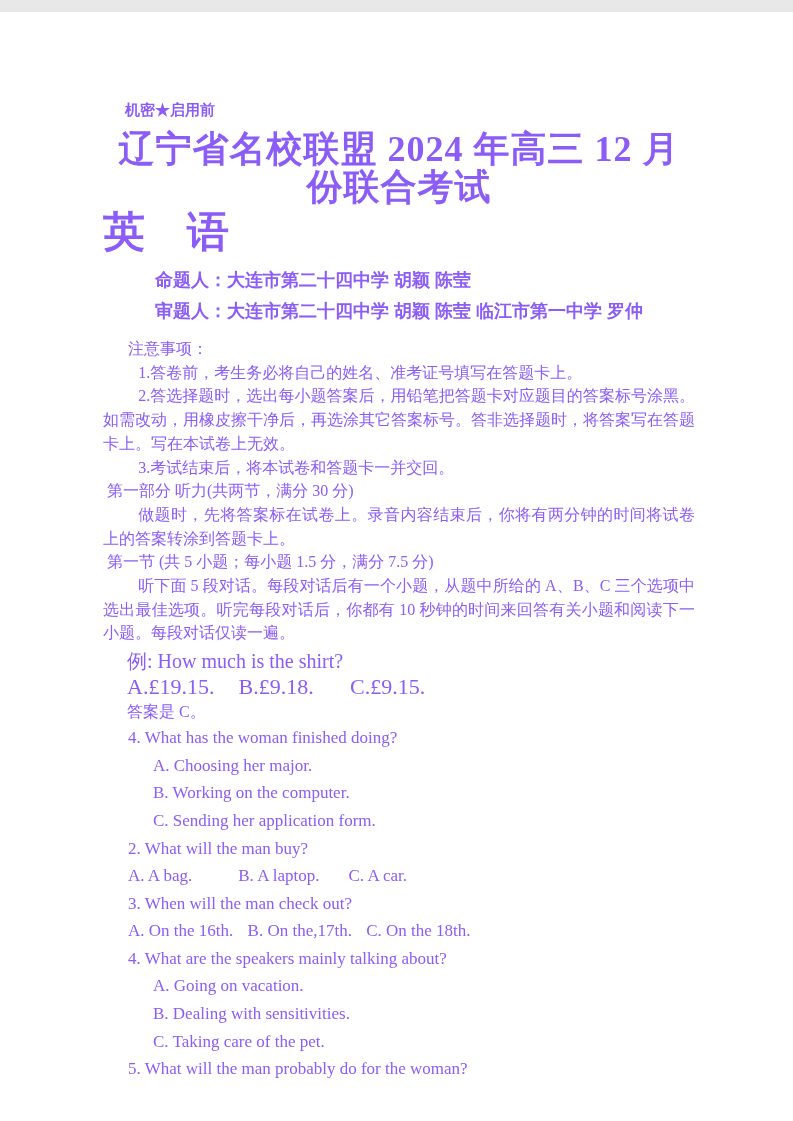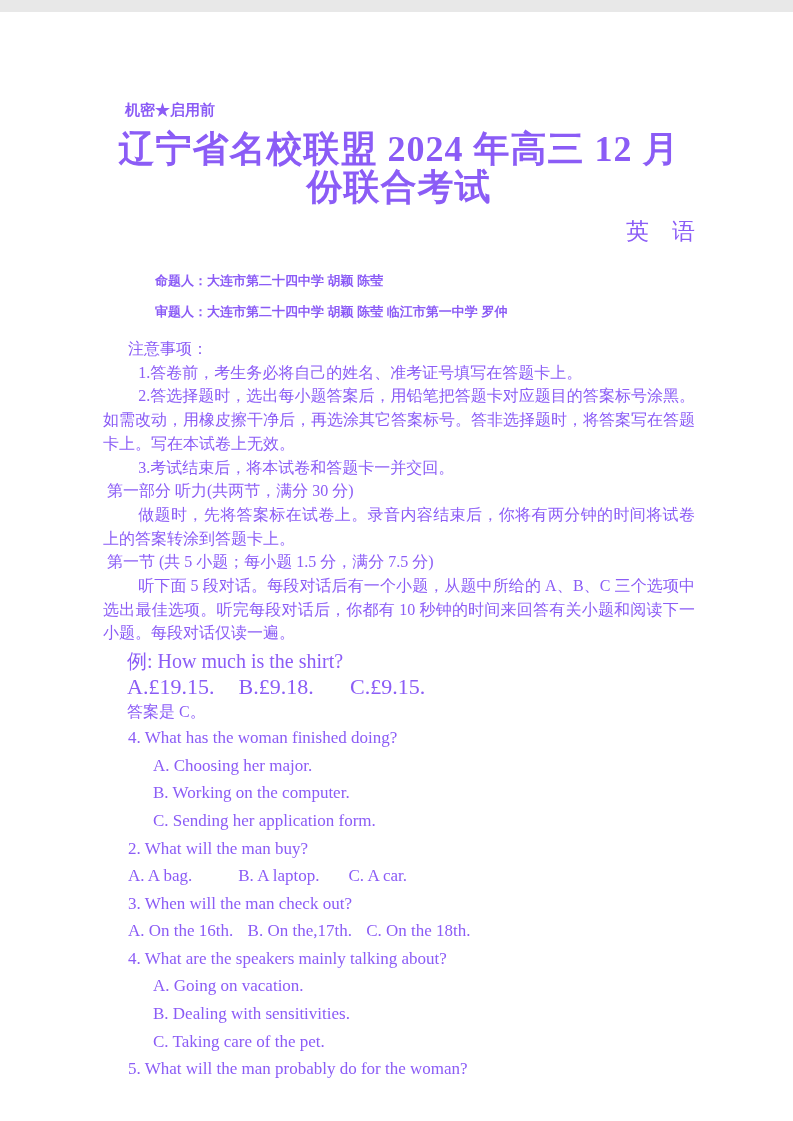--- a/index.html
+++ b/index.html
@@ -24,29 +24,29 @@
   .title{
     margin:10px 0 0 0;
     text-align:center;
     font-size:36px;
     font-weight:bold;
     letter-spacing:1px;
     line-height:38px;
   }
   .subject{
     margin:4px 0 0 0;
-    text-align:right;
-    font-size:23px;
-    font-weight:normal;
+    text-align:left;
+    font-size:42px;
+    font-weight:bold;
     line-height:44px;
   }
   .byline{
     font-family:"Liberation Sans","DejaVu Sans",sans-serif;
     font-weight:600;
-    font-size:13px;
+    font-size:18px;
     line-height:21px;
     margin:16px 0 0 52px;
   }
   .byline + .byline{margin-top:10px;}
   .notices-heading{
     font-weight:normal;
     margin:15px 0 0 25px;
     line-height:23.7px;
   }
   .cnp{

